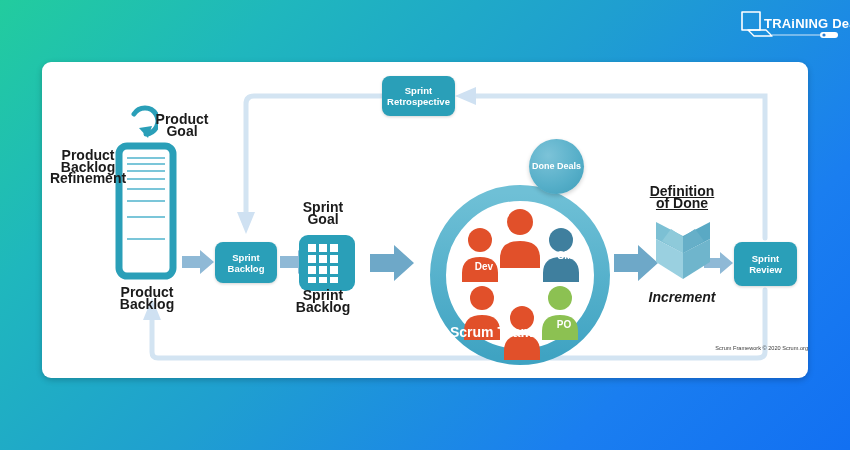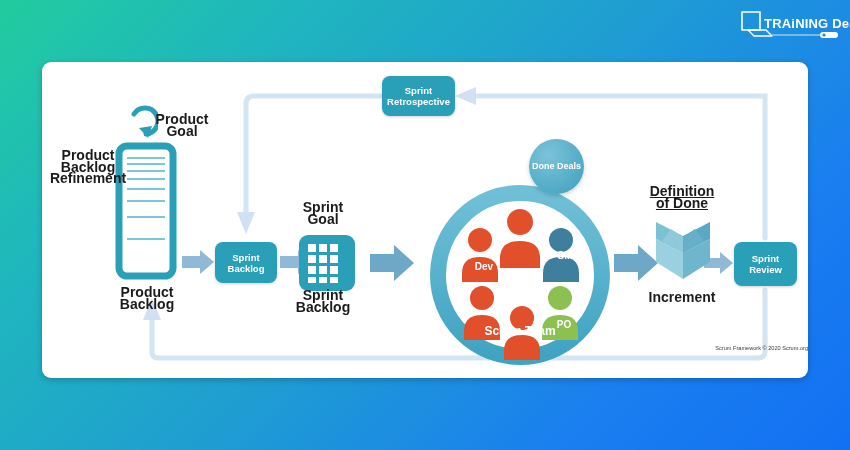--- a/index.html
+++ b/index.html
@@ -103,29 +103,29 @@
     line-height: 11.5px;
     text-align: center;
     white-space: pre-line;
   }
   #lbl-product-goal { left: 104px; top: 52px; width: 72px; }
   #lbl-pbr { left: 6px; top: 88px; width: 80px; }
   #lbl-product-backlog { left: 66px; top: 225px; width: 78px; }
   #lbl-sprint-goal { left: 245px; top: 140px; width: 72px; }
   #lbl-sprint-backlog { left: 245px; top: 228px; width: 72px; }
   #lbl-dod { left: 595px; top: 124px; width: 90px; text-decoration: underline; }
-  #lbl-increment { left: 600px; top: 230px; width: 80px; }
+  #lbl-increment { left: 600px; top: 230px; width: 80px; font-style: italic; }
   #lbl-scrumteam {
     position: absolute;
     left: 408px;
     top: 262px;
     width: 140px;
-    text-align: center;
-    color: #ffffff;
-    font-size: 12px;
+    text-align: left;
+    color: #ffffff;
+    font-size: 14px;
     font-weight: bold;
   }
   #copyright {
     position: absolute;
     left: 606px;
     top: 283px;
     width: 160px;
     text-align: right;
     color: #3a3a3a;
     font-size: 5.6px;

